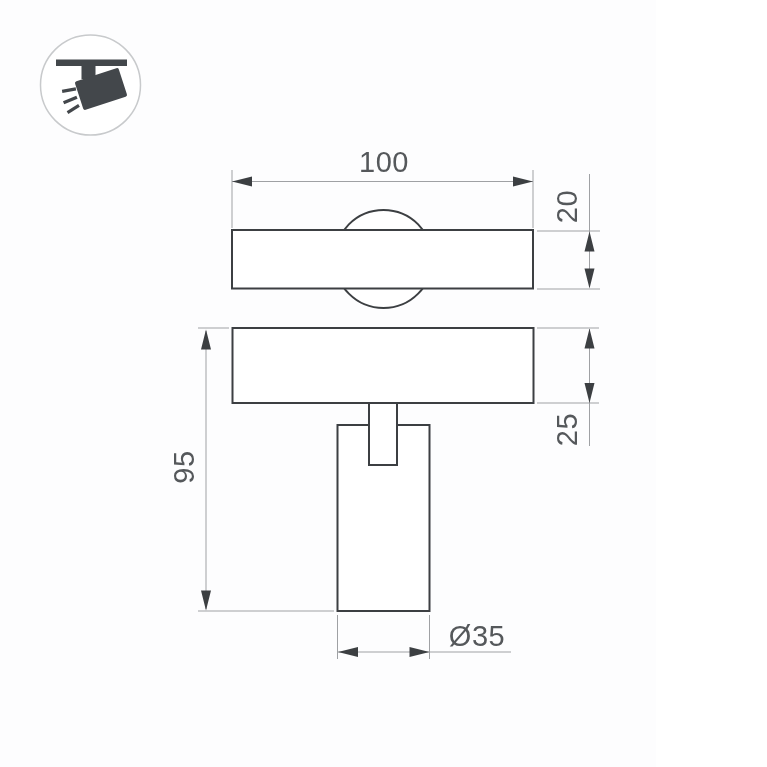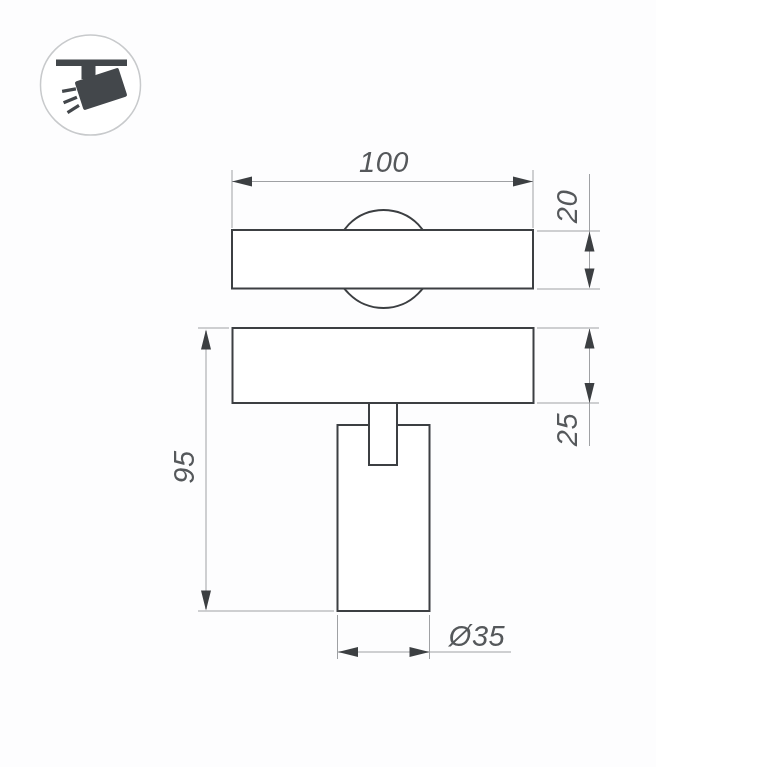--- a/index.html
+++ b/index.html
@@ -3,21 +3,20 @@
 <meta charset="utf-8">
 <style>
   html, body { margin: 0; padding: 0; }
   body { background: #ffffff; font-family: "Liberation Sans", sans-serif; }
   .canvas {
     position: relative;
     width: 656px;
     height: 767px;
     background: #fdfdfe;
     overflow: hidden;
-    font-style: italic;
   }
   svg { position: absolute; left: 0; top: 0; }
   .obj  { stroke: #3c3f42; stroke-width: 2; fill: #ffffff; }
   .dimln { stroke: #9fa1a4; stroke-width: 1; fill: none; }
   .arrow { fill: #3c3f42; stroke: none; }
   .dimtext {
     fill: #55585b;
     font-size: 29px;
     font-family: "Liberation Sans", sans-serif;
     letter-spacing: 0.5px;

